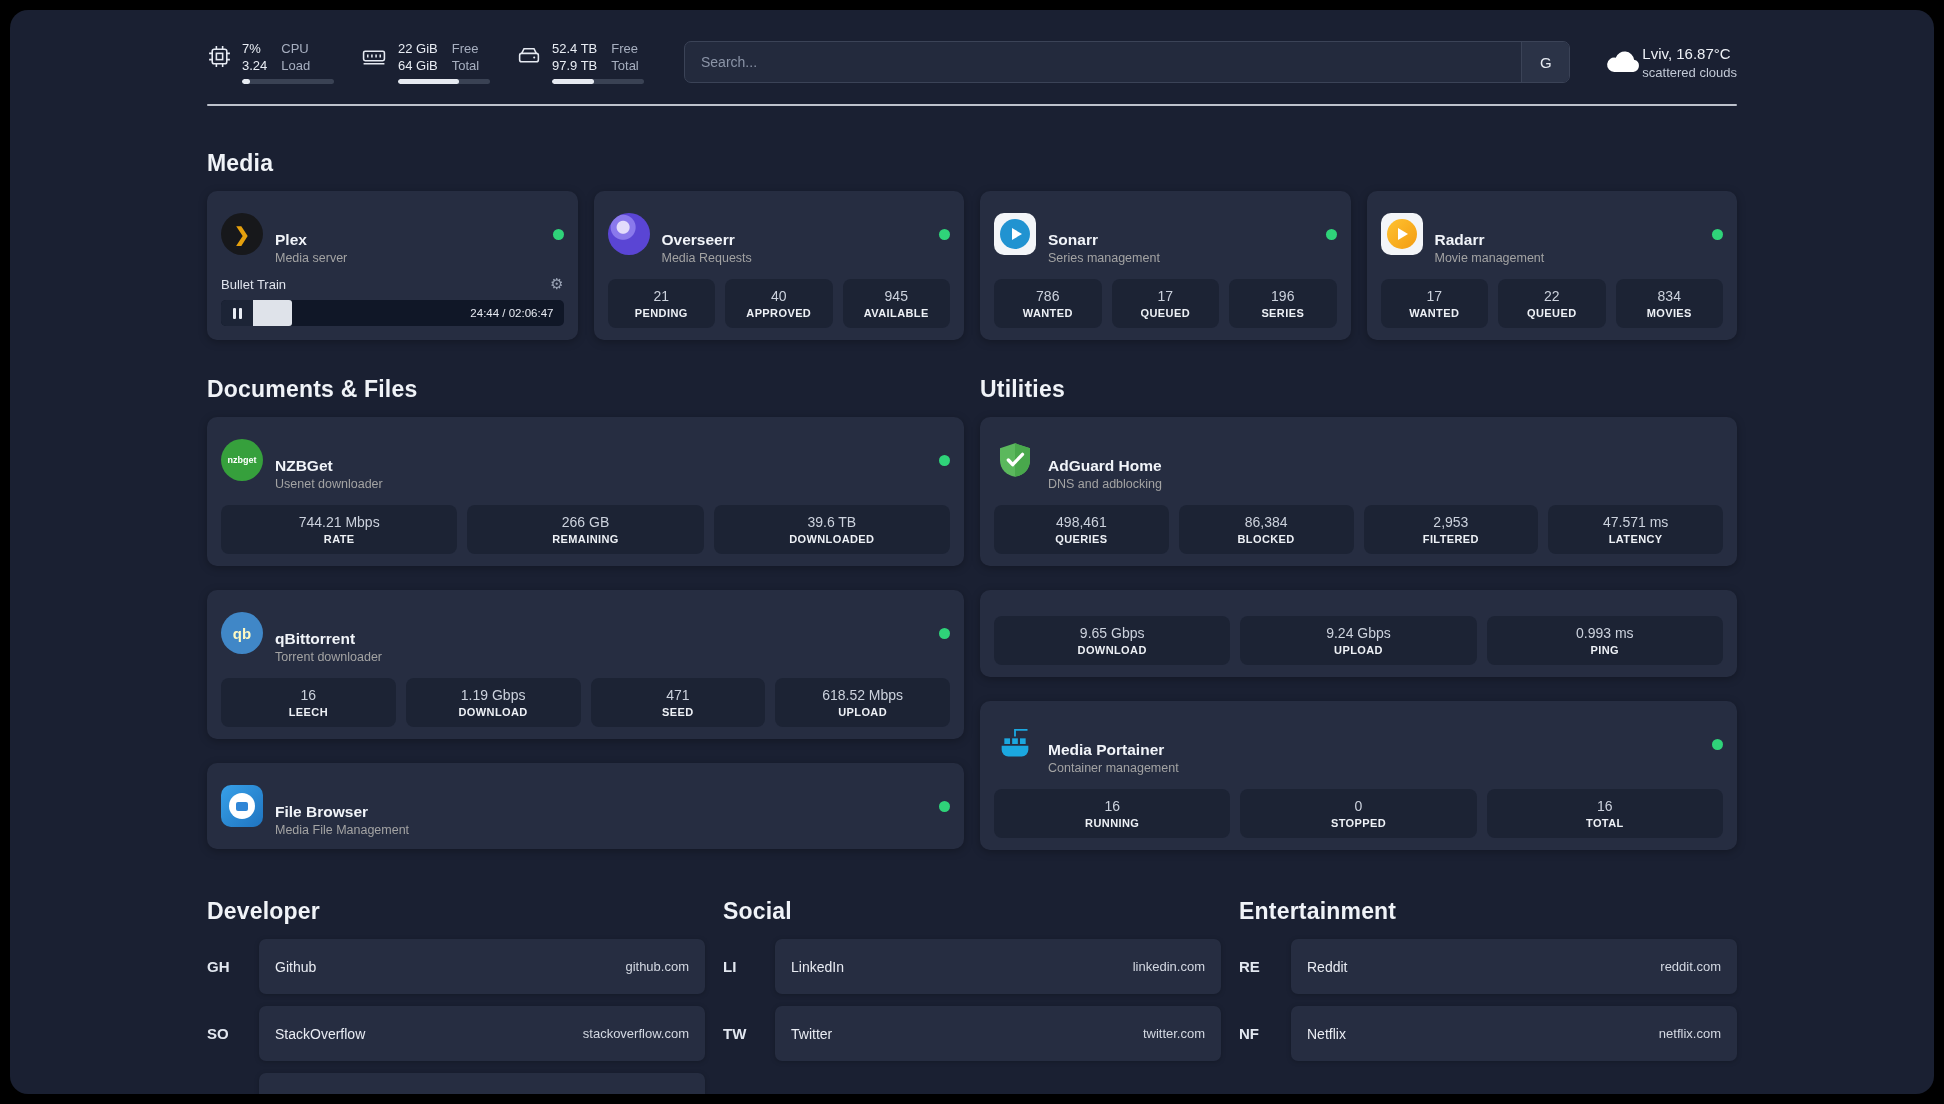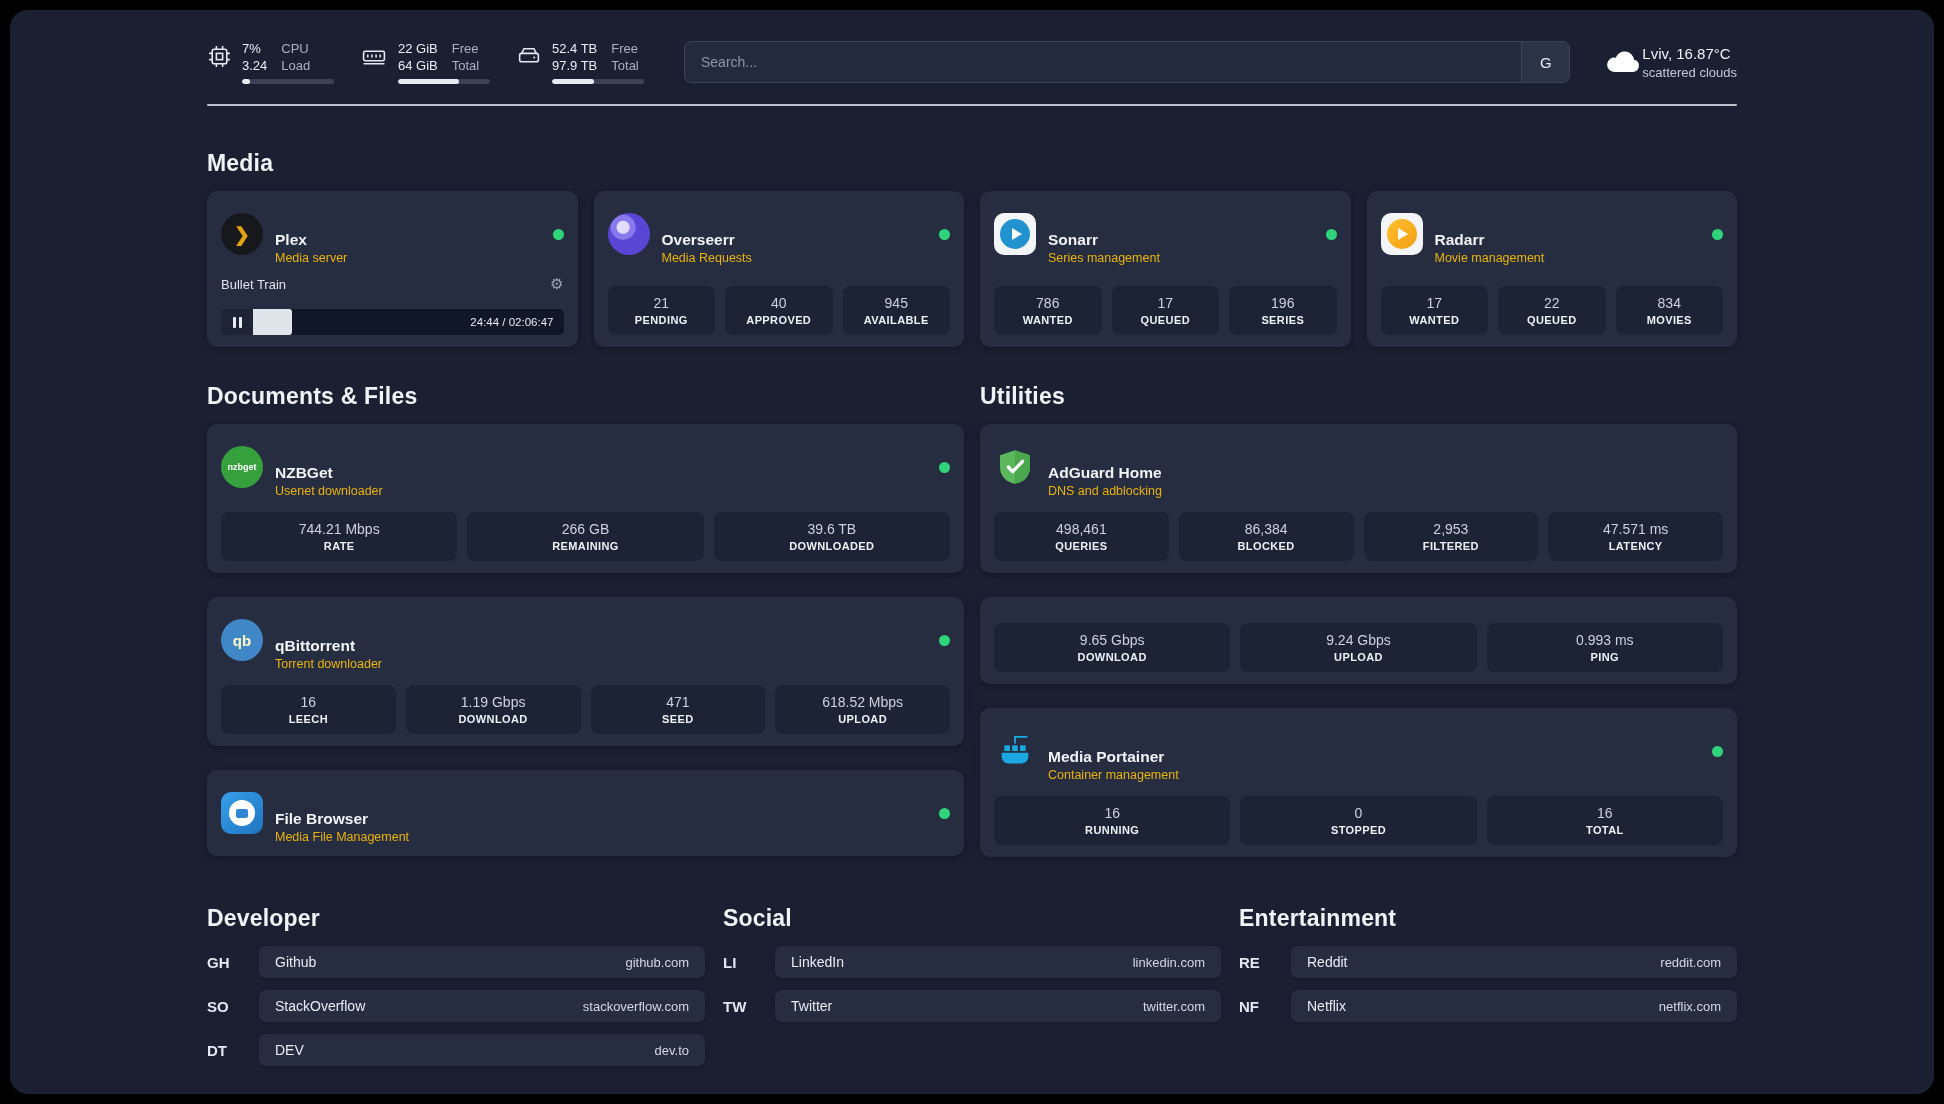--- a/index.html
+++ b/index.html
@@ -33,21 +33,21 @@
 
   
   h2.section-title { font-size:23px; font-weight:700; color:#f0f3f8; letter-spacing:.2px; }
   .section-media { margin-top:44px; }
   .media-grid { margin-top:14px; display:grid; grid-template-columns:repeat(4,1fr); gap:16px; }
 
   .card { background:#262d41; border-radius:10px; padding:12px 14px; display:flex; flex-direction:column; box-shadow:0 2px 8px rgba(0,0,0,.28); cursor:pointer; }
   .card-head { display:flex; align-items:center; gap:12px; }
   .svc-meta { display:flex; flex-direction:column; gap:2px;margin-top:28px; }
   .svc-name { font-size:15.5px; font-weight:700; color:#f1f4f9; }
-  .svc-desc { font-size:12.5px; color:#eab308; }
+  .svc-desc { font-size:12.5px; color:#a3a3a3; }
   .dot { width:11px; height:11px; border-radius:50%; background:#2fd379; margin-left:auto; flex:none; }
 
   .tiles { display:flex; gap:10px; margin-top:auto; padding-top:14px; }
   .tile { flex:1; background:#1c2334; border-radius:8px; text-align:center; padding:8px 4px 9px; }
   .tile-v { font-size:14px; color:#ccd2dd; line-height:18px; }
   .tile-l { font-size:11px; font-weight:700; color:#eef1f6; letter-spacing:.4px; margin-top:2px; }
 
   
   .svc-icon { width:42px; height:42px; flex:none; display:grid; place-items:center; }
   .svc-icon.plex { background:#17181b; border-radius:50%; }
@@ -66,37 +66,37 @@
   .fb-inner { width:26px; height:26px; border-radius:50%; background:#fff; display:grid; place-items:center; }
   .fb-dot { width:12px; height:9px; background:#2f86d6; border-radius:2px; }
   .svc-icon.speedtest { background:#0e1320; border-radius:8px; }
 
   
   .player { margin-top:10px; display:flex; flex-direction:column; }
   .player-top { display:flex; align-items:center; }
   .player-title { font-size:13px; color:#dfe3ec; }
   .gear { margin-left:auto; color:#9aa3b5; font-size:15px; cursor:pointer; background:none; border:none; }
   .gear::before { content:"\2699"; }
-  .player-bar { margin-top:16px; height:26px; background:#101727; border-radius:5px; display:flex; align-items:center; overflow:hidden; }
+  .player-bar { margin-top:7px; height:26px; background:#101727; border-radius:5px; display:flex; align-items:center; overflow:hidden; }
   .pause { width:32px; height:100%; flex:none; background:#1c2436; border:none; display:flex; align-items:center; justify-content:center; gap:3px; cursor:pointer; }
   .pause i { width:3px; height:11px; background:#e9edf4; border-radius:1px; }
   .seek { flex:1; height:100%; position:relative; cursor:pointer; }
   .seek-fill { position:absolute; left:0; top:0; height:100%; background:#dfe3ea; border-radius:0 3px 3px 0; }
   .player-time { font-size:11.5px; color:#e8ebf2; padding:0 10px; white-space:nowrap; }
 
   
   .duo { display:grid; grid-template-columns:1fr 1fr; gap:0 16px; margin-top:36px; }
   .stack { display:flex; flex-direction:column; gap:24px; margin-top:14px; }
 
   
   .bookmarks { display:grid; grid-template-columns:repeat(3,1fr); gap:0 18px; margin-top:48px; padding-bottom:28px; }
   .bm-rows { display:flex; flex-direction:column; gap:12px; margin-top:14px; }
   .bm-row { display:flex; align-items:center; gap:14px; cursor:pointer; }
   .bm-abbr { width:38px; font-size:15px; font-weight:700; color:#e2e7f0; }
-  .bm-pill { flex:1; height:32px; background:#262d41; border-radius:7px; display:flex; align-items:center; padding:0 16px; box-shadow:0 1px 5px rgba(0,0,0,.22); }
+  .bm-pill { flex:1; height:55px; background:#262d41; border-radius:7px; display:flex; align-items:center; padding:0 16px; box-shadow:0 1px 5px rgba(0,0,0,.22); }
   .bm-name { font-size:14px; color:#e9ecf3; }
   .bm-url { margin-left:auto; font-size:13px; color:#d3d8e2; }
 </style>
 </head>
 <body>
 
 <div class="app">
   <div class="content">
 
     <header class="topbar">

